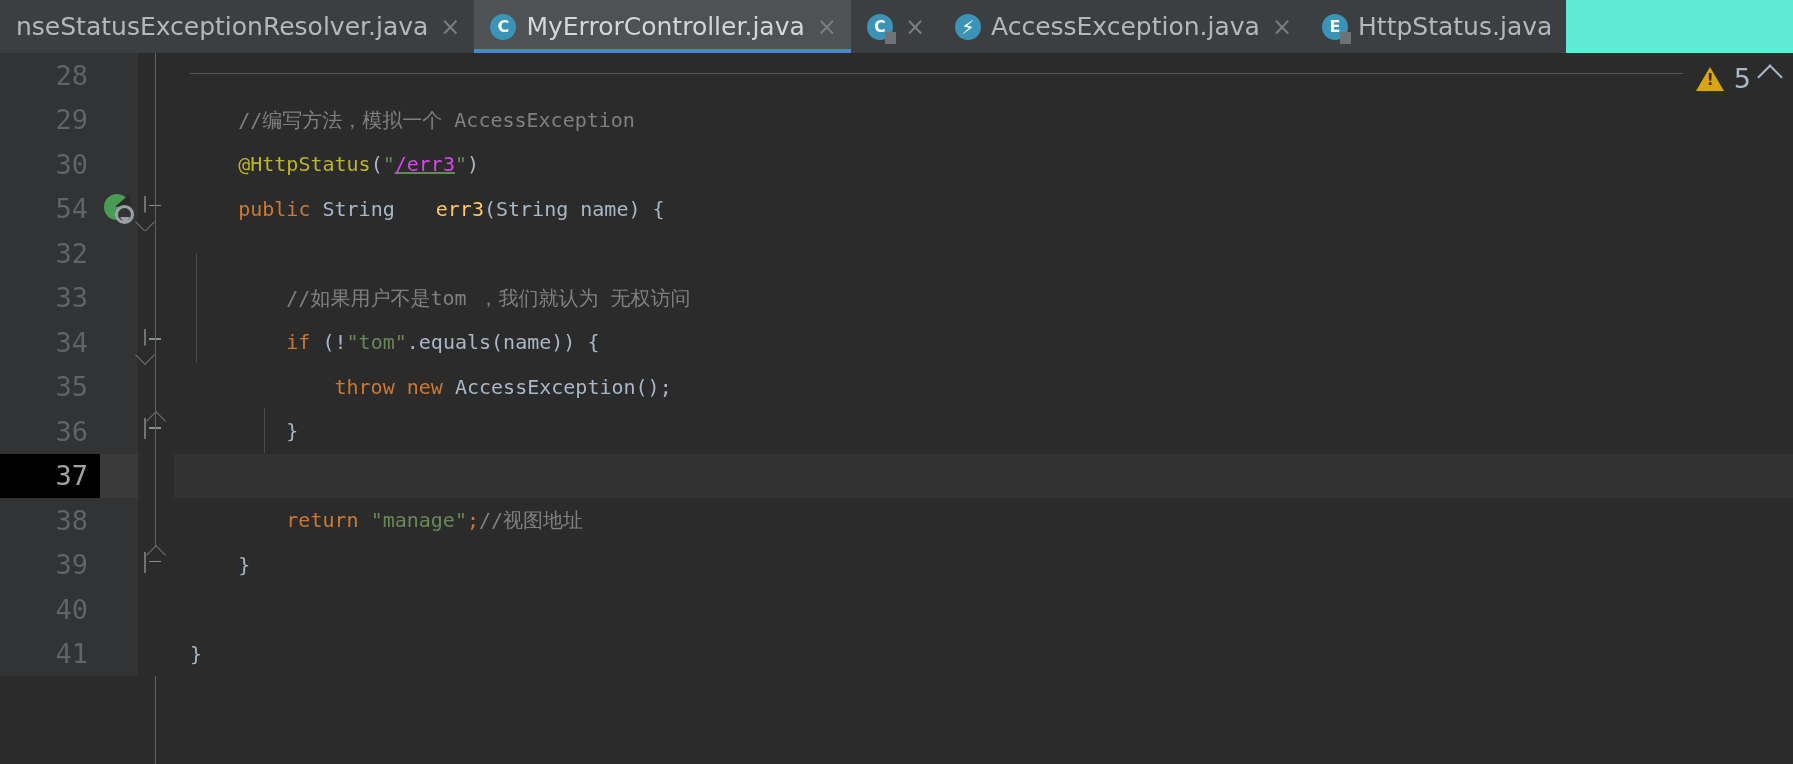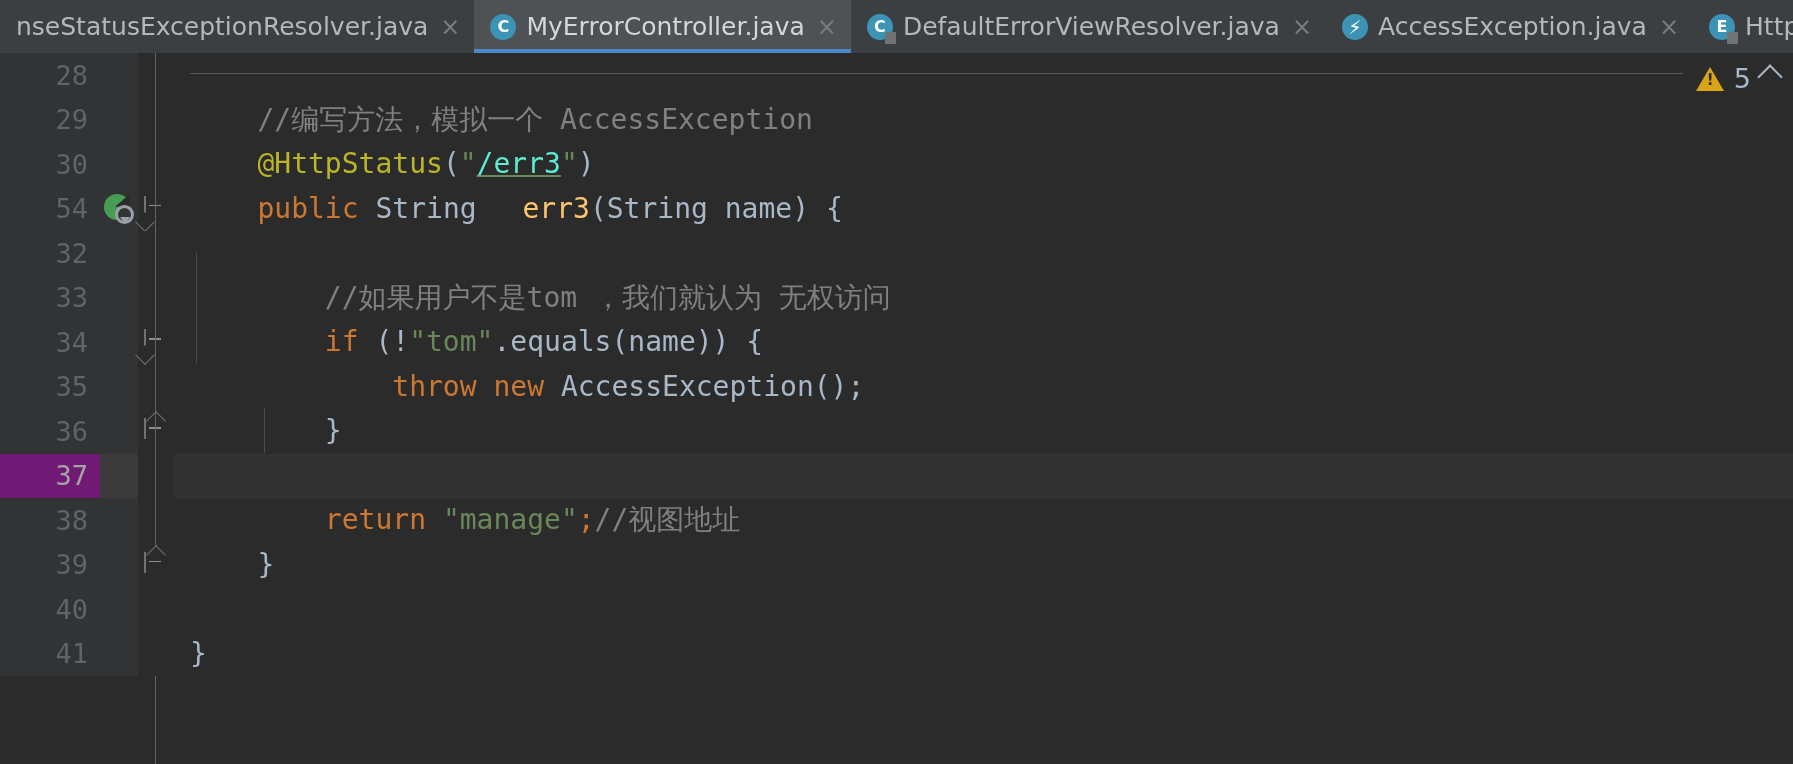--- a/index.html
+++ b/index.html
@@ -110,54 +110,54 @@
     font-family: "DejaVu Sans Mono", "Liberation Mono", monospace;
     font-size: 27px;
     color: #5f6466;
     position: relative;
     height: 100%;
     display: flex;
     align-items: center;
     justify-content: flex-end;
     background: #313335;
   }
-  .row.caret .gutter { color: #a4a3a3; background: #701a75; padding-left: 48px; }
+  .row.caret .gutter { color: #a4a3a3; background: #000000; padding-left: 48px; }
   .marker-col {
     width: 38px;
     flex: 0 0 38px;
     background: #313335;
     height: 100%;
     position: relative;
   }
   .row.caret .marker-col { background: #3a3a3a; }
   .fold-col {
     width: 36px;
     flex: 0 0 36px;
     background: #2b2b2b;
     height: 100%;
     position: relative;
   }
   .code {
     flex: 1 1 auto;
     white-space: pre;
     font-family: "DejaVu Sans Mono", "Liberation Mono", monospace;
-    font-size: 28px;
+    font-size: 20px;
     line-height: 1;
     color: #a9b7c6;
     padding-left: 16px;
     height: 100%;
     display: flex;
     align-items: center;
   }
 
   
   .kw      { color: #cc7832; }
   .anno    { color: #bbb529; }
   .str     { color: #6a8759; }
-  .str-link{ color: #5eead4; text-decoration: underline; text-decoration-color: #6a8759; }
+  .str-link{ color: #d946ef; text-decoration: underline; text-decoration-color: #6a8759; }
   .cmt     { color: #808080; }
   .ident   { color: #a9b7c6; }
   .method  { color: #ffc66d; margin-left: 29px; }
   .semi    { color: #cc7832; }
 
   
   .run-icon {
     position: absolute;
     left: 4px; top: 50%;
     transform: translateY(-50%);
@@ -314,21 +314,20 @@
 
   <div class="tab active">
     <span class="ficon c">C</span>
     <span class="tab-label">MyErrorController.java</span>
     <span class="tab-close">×</span>
     <span class="tab-underline"></span>
   </div>
 
   <div class="tab">
     <span class="ficon c">C<span class="sub"></span></span>
-    <span class="tab-label">DefaultErrorViewResolver.java</span>
     <span class="tab-close">×</span>
   </div>
 
   <div class="tab">
     <span class="ficon bolt">⚡</span>
     <span class="tab-label">AccessException.java</span>
     <span class="tab-close">×</span>
   </div>
 
   <div class="tab">

